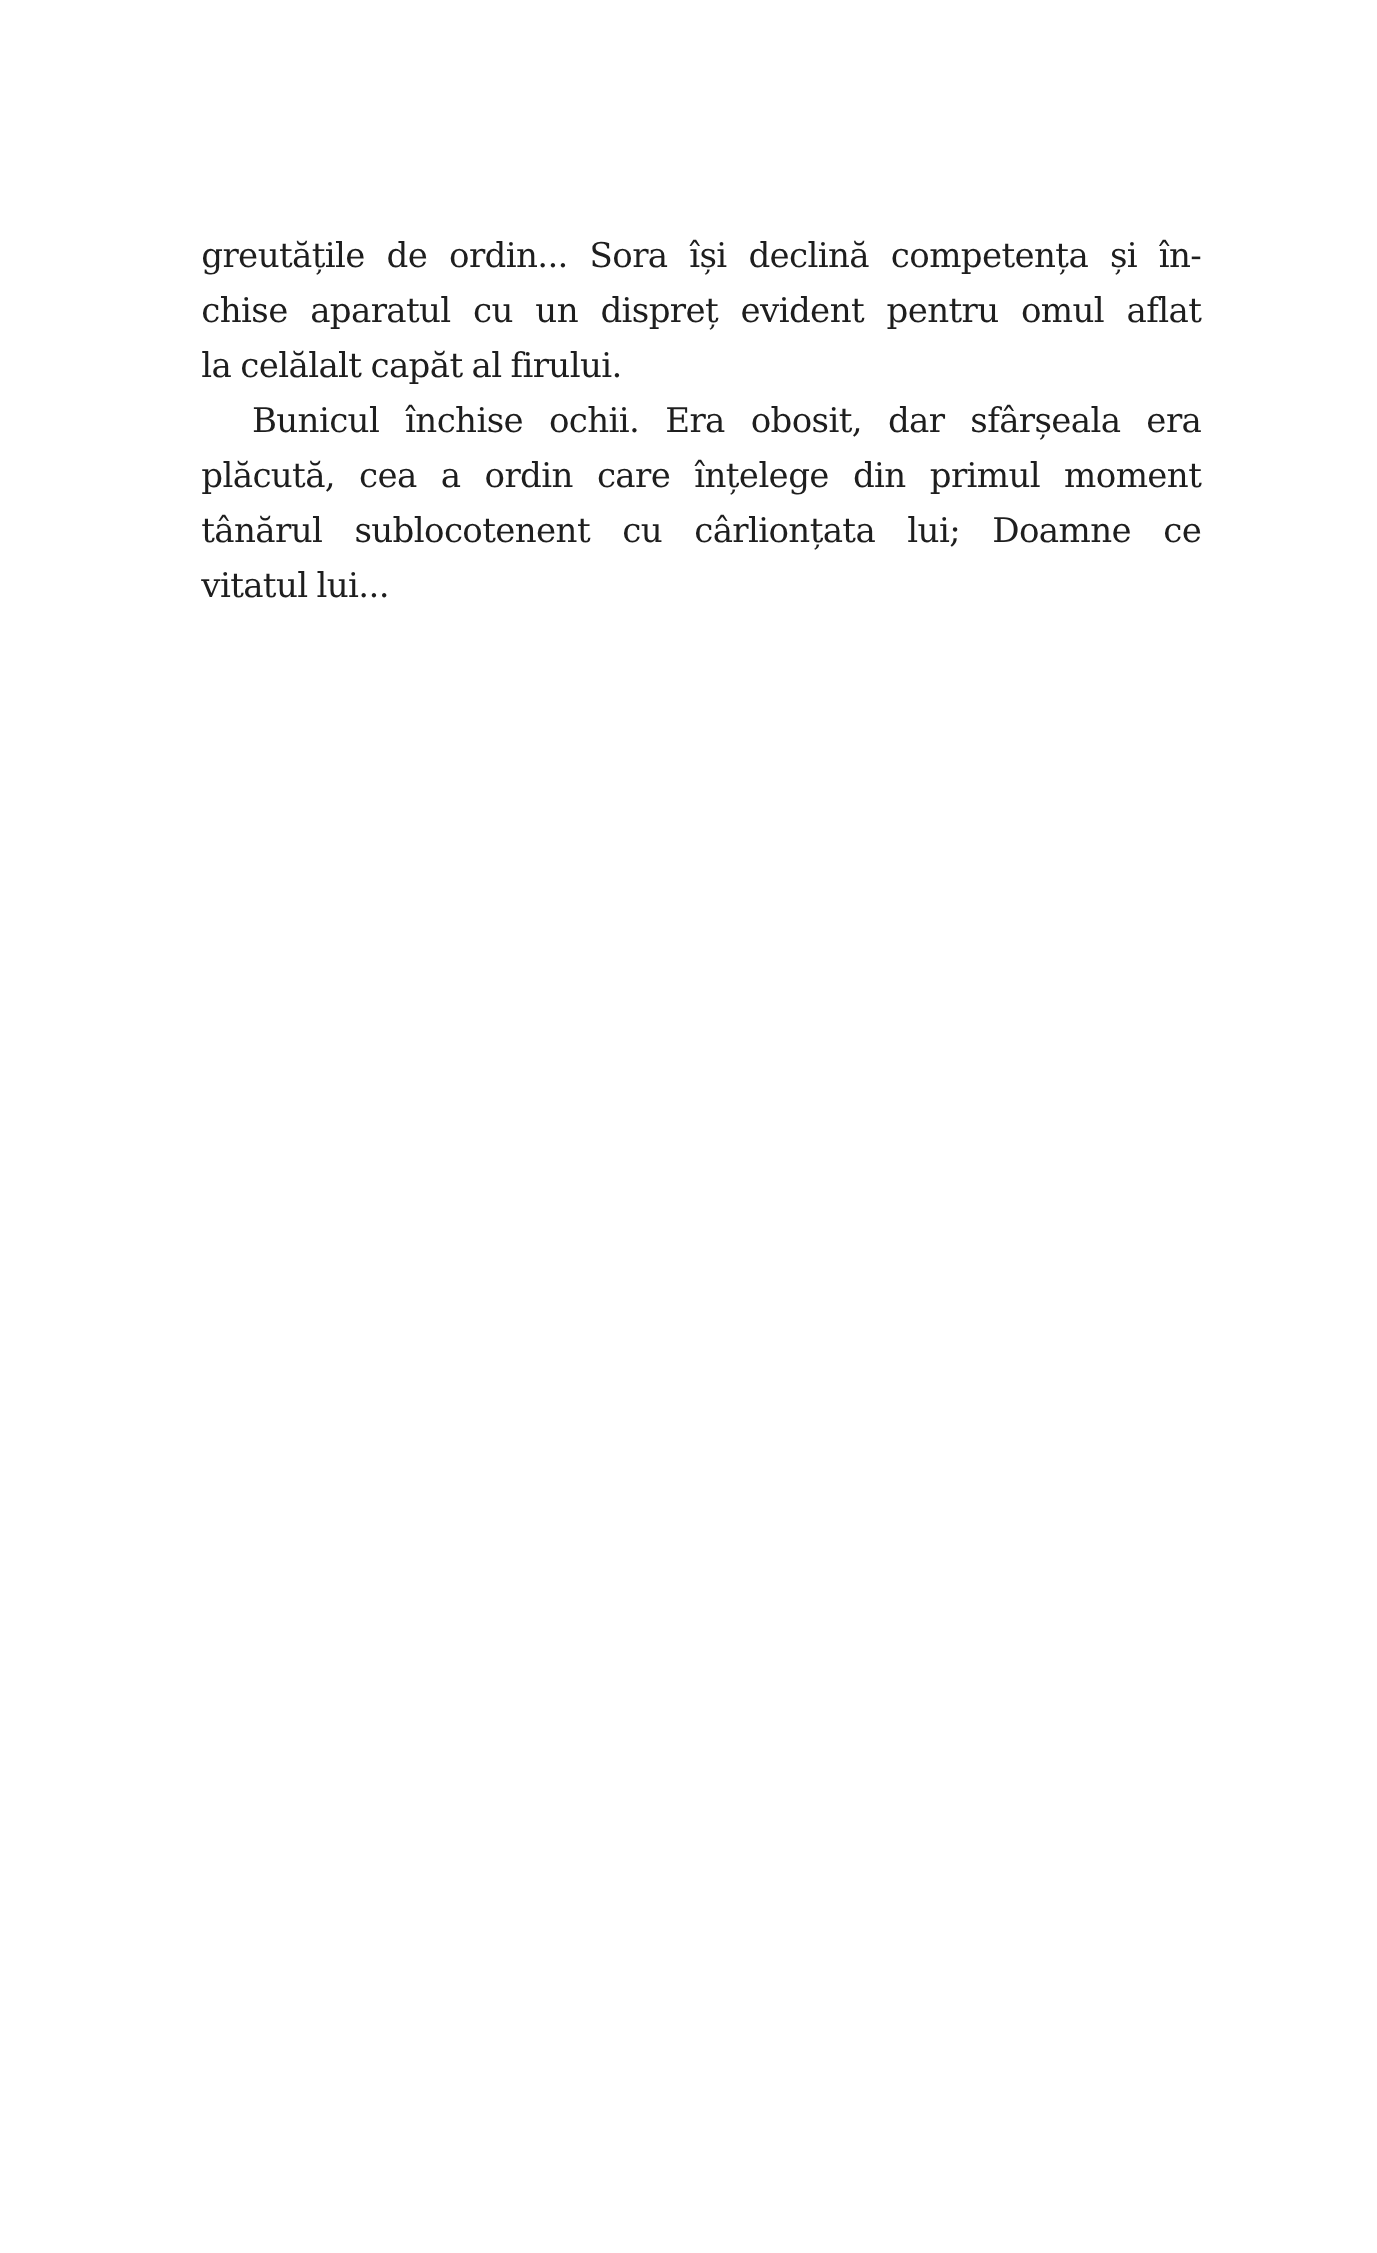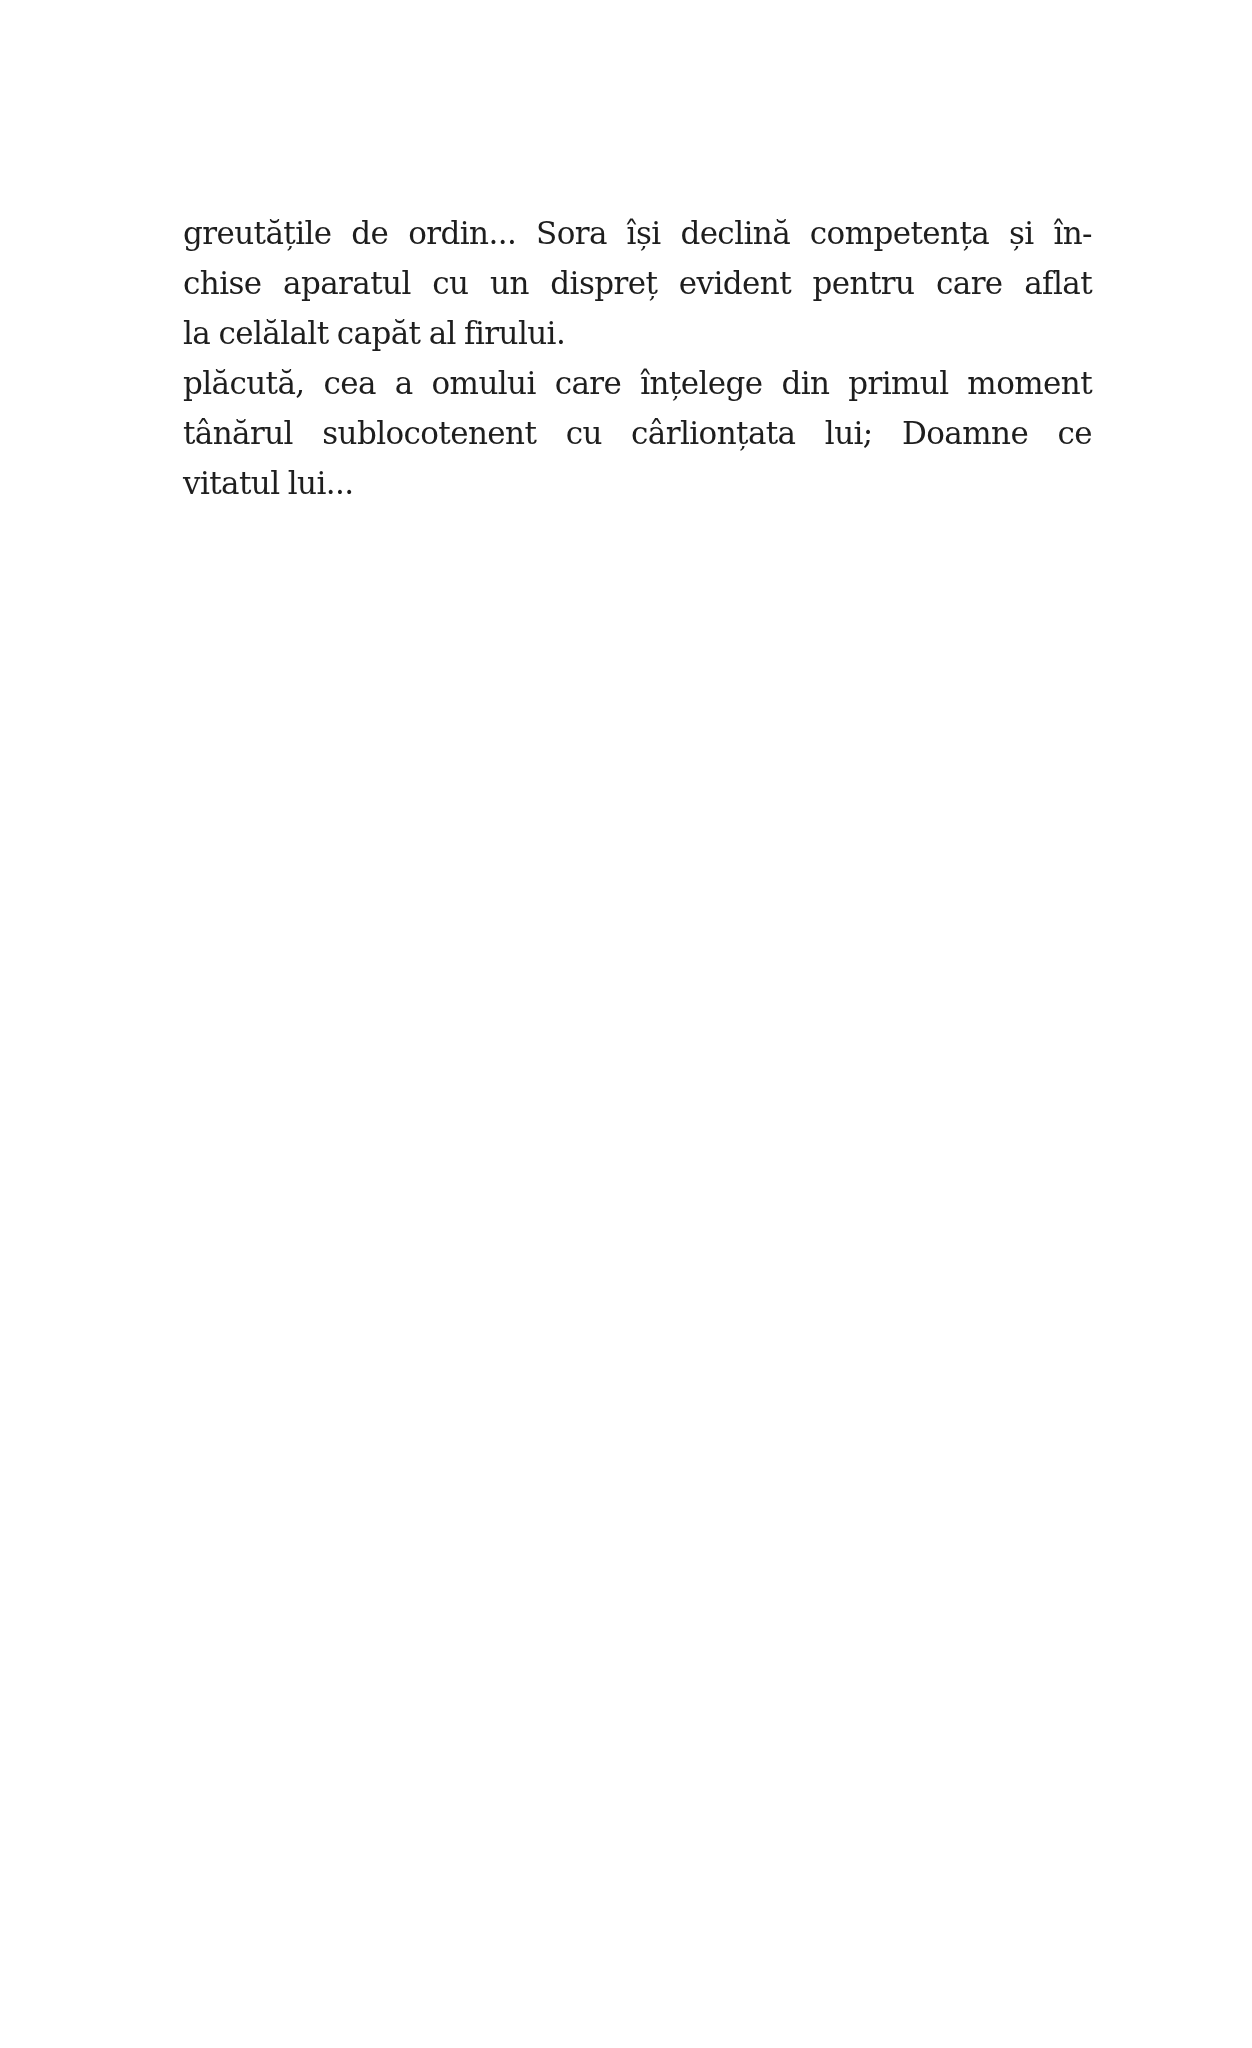--- a/index.html
+++ b/index.html
@@ -48,24 +48,25 @@
     }
   </style>
 </head>
 <body>
 
 <div class="page">
   <div class="text-block">
 
     <div>
       <span class="line">greutățile de ordin... Sora își declină competența și în-</span>
-      <span class="line">chise aparatul cu un dispreț evident pentru care aflat</span>
+      <span class="line">chise aparatul cu un dispreț evident pentru omul aflat</span>
       <span class="line last">la celălalt capăt al firului.</span>
     </div>
 
     <div>
-      <span class="line">plăcută, cea a omului care înțelege din primul moment</span>
+      <span class="line indent">Bunicul închise ochii. Era obosit, dar sfârșeala era</span>
+      <span class="line">plăcută, cea a ordin care înțelege din primul moment</span>
       <span class="line">tânărul sublocotenent cu cârlionțata lui; Doamne ce</span>
       <span class="line last">vitatul lui...</span>
     </div>
 
   </div>
 </div>
 
 </body></html>

